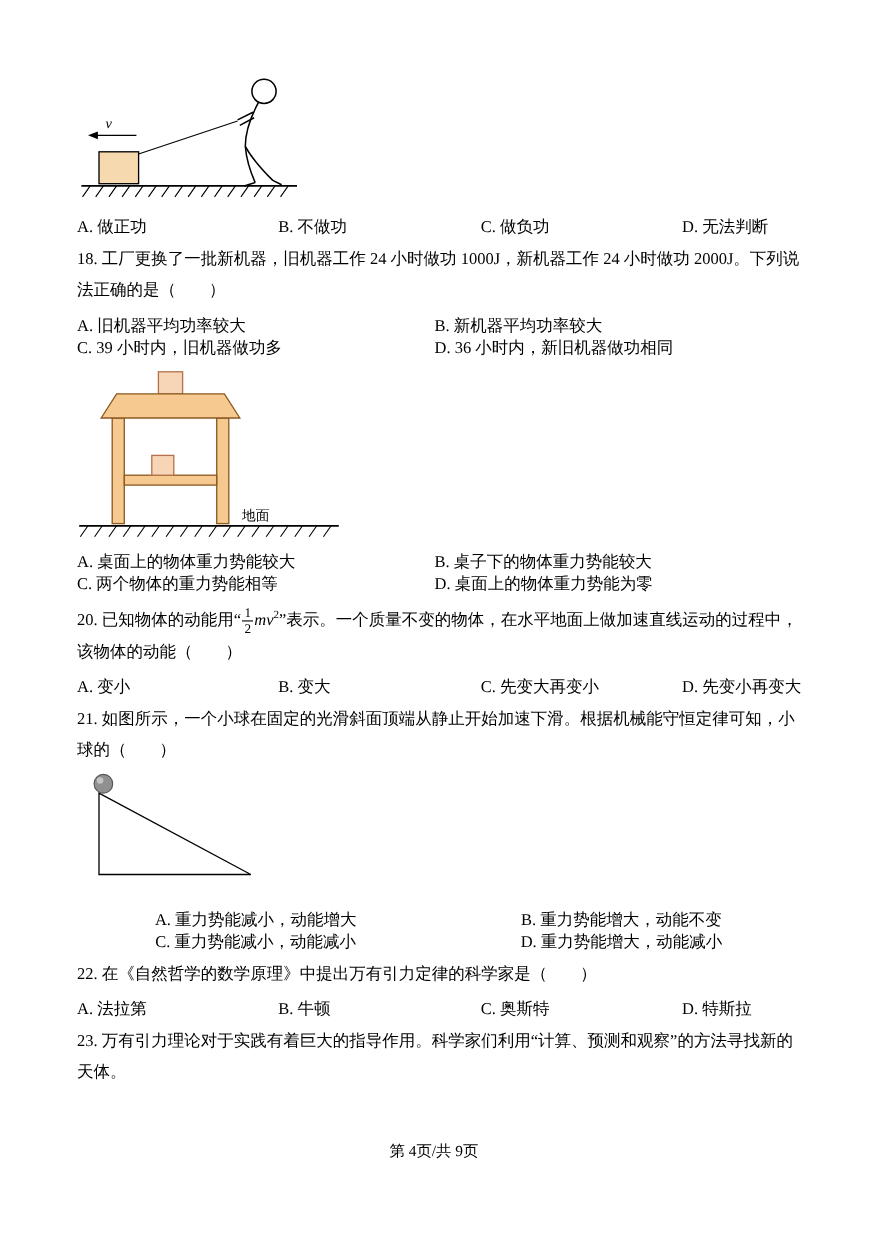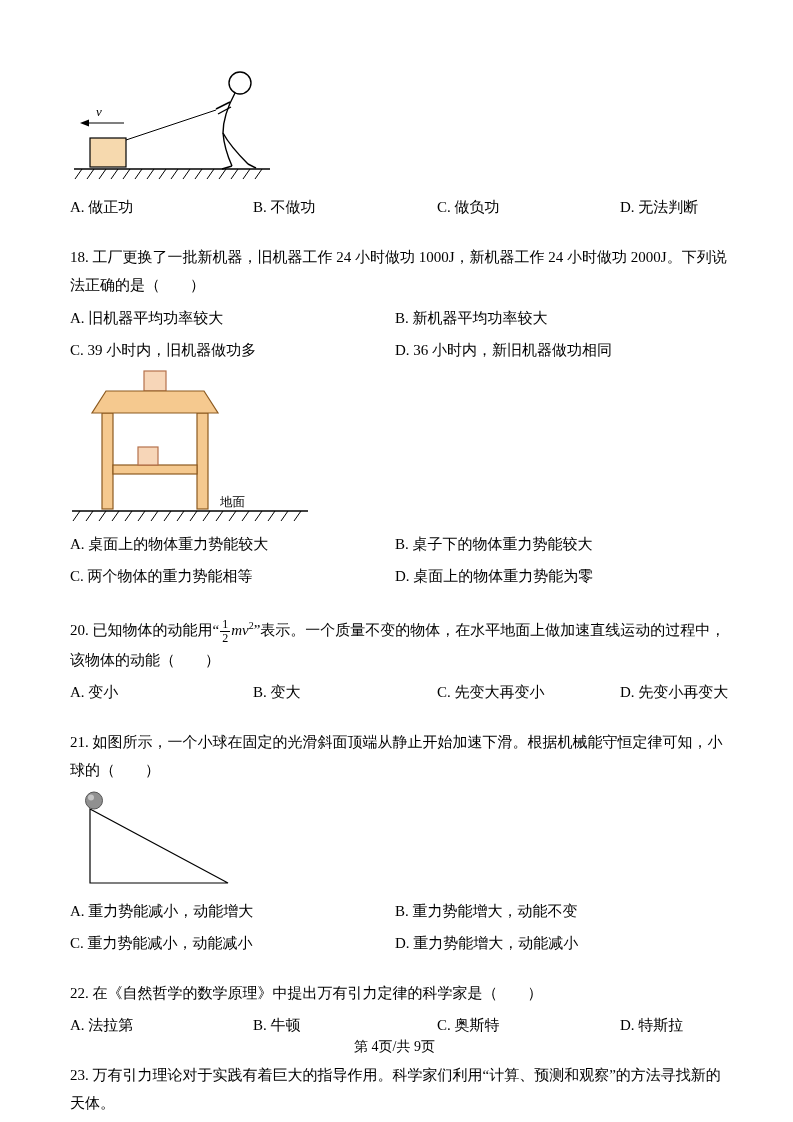--- a/index.html
+++ b/index.html
@@ -7,31 +7,30 @@
     width:793px;height:1122px;
     background:#ffffff;color:#000;
     font-family:"Liberation Serif","DejaVu Serif",serif;
     font-size:15px;
     position:relative;overflow:hidden;
   }
   .page{
     box-sizing:border-box;
     padding:56px 58px 0 70px;
   }
-  .stem{line-height:28px;margin-top:26px;}
+  .stem{line-height:28px;margin-top:5px;}
   .opts4{
     display:grid;
     grid-template-columns:162px 163px 162px 1fr;
     margin-top:8px;
     gap:21px;
   }
   .opts2{
     display:grid;
     grid-template-columns:325px 1fr;
-    row-gap:12px;
     margin-top:9px;
     font-family:Liberation Serif, serif;
   }
   .opt{line-height:20px;white-space:nowrap;}
   .fig{display:block;margin-top:5px;}
   .frac{
     display:inline-block;vertical-align:-0.62em;text-align:center;
     font-size:12px;line-height:1.1;margin:0 1px;
   }
   .frac .num{display:block;border-bottom:1px solid #000;padding:0 2px;}
@@ -122,21 +121,21 @@
   <div class="stem">21. 如图所示，一个小球在固定的光滑斜面顶端从静止开始加速下滑。根据机械能守恒定律可知，小球的（　　）</div>
 
   <svg class="fig" width="170" height="102" viewBox="0 0 170 102" role="img">
     <path d="M20 20 V94 H158 Z" fill="none" stroke="#000" stroke-width="1.2"></path>
     <g>
       <circle cx="24" cy="11.5" r="8.5" fill="#909090" stroke="#555" stroke-width="1"></circle>
       <circle cx="21" cy="8.5" r="3" fill="#c4c4c4"></circle>
     </g>
   </svg>
 
-  <div class="opts2" style="margin-top:10px;">
+  <div class="opts2" style="margin-top:24px;text-align:center;">
     <span class="opt">A. 重力势能减小，动能增大</span>
     <span class="opt">B. 重力势能增大，动能不变</span>
     <span class="opt">C. 重力势能减小，动能减小</span>
     <span class="opt">D. 重力势能增大，动能减小</span>
   </div>
 
   <div class="stem">22. 在《自然哲学的数学原理》中提出万有引力定律的科学家是（　　）</div>
   <div class="opts4">
     <span class="opt">A. 法拉第</span>
     <span class="opt">B. 牛顿</span>

